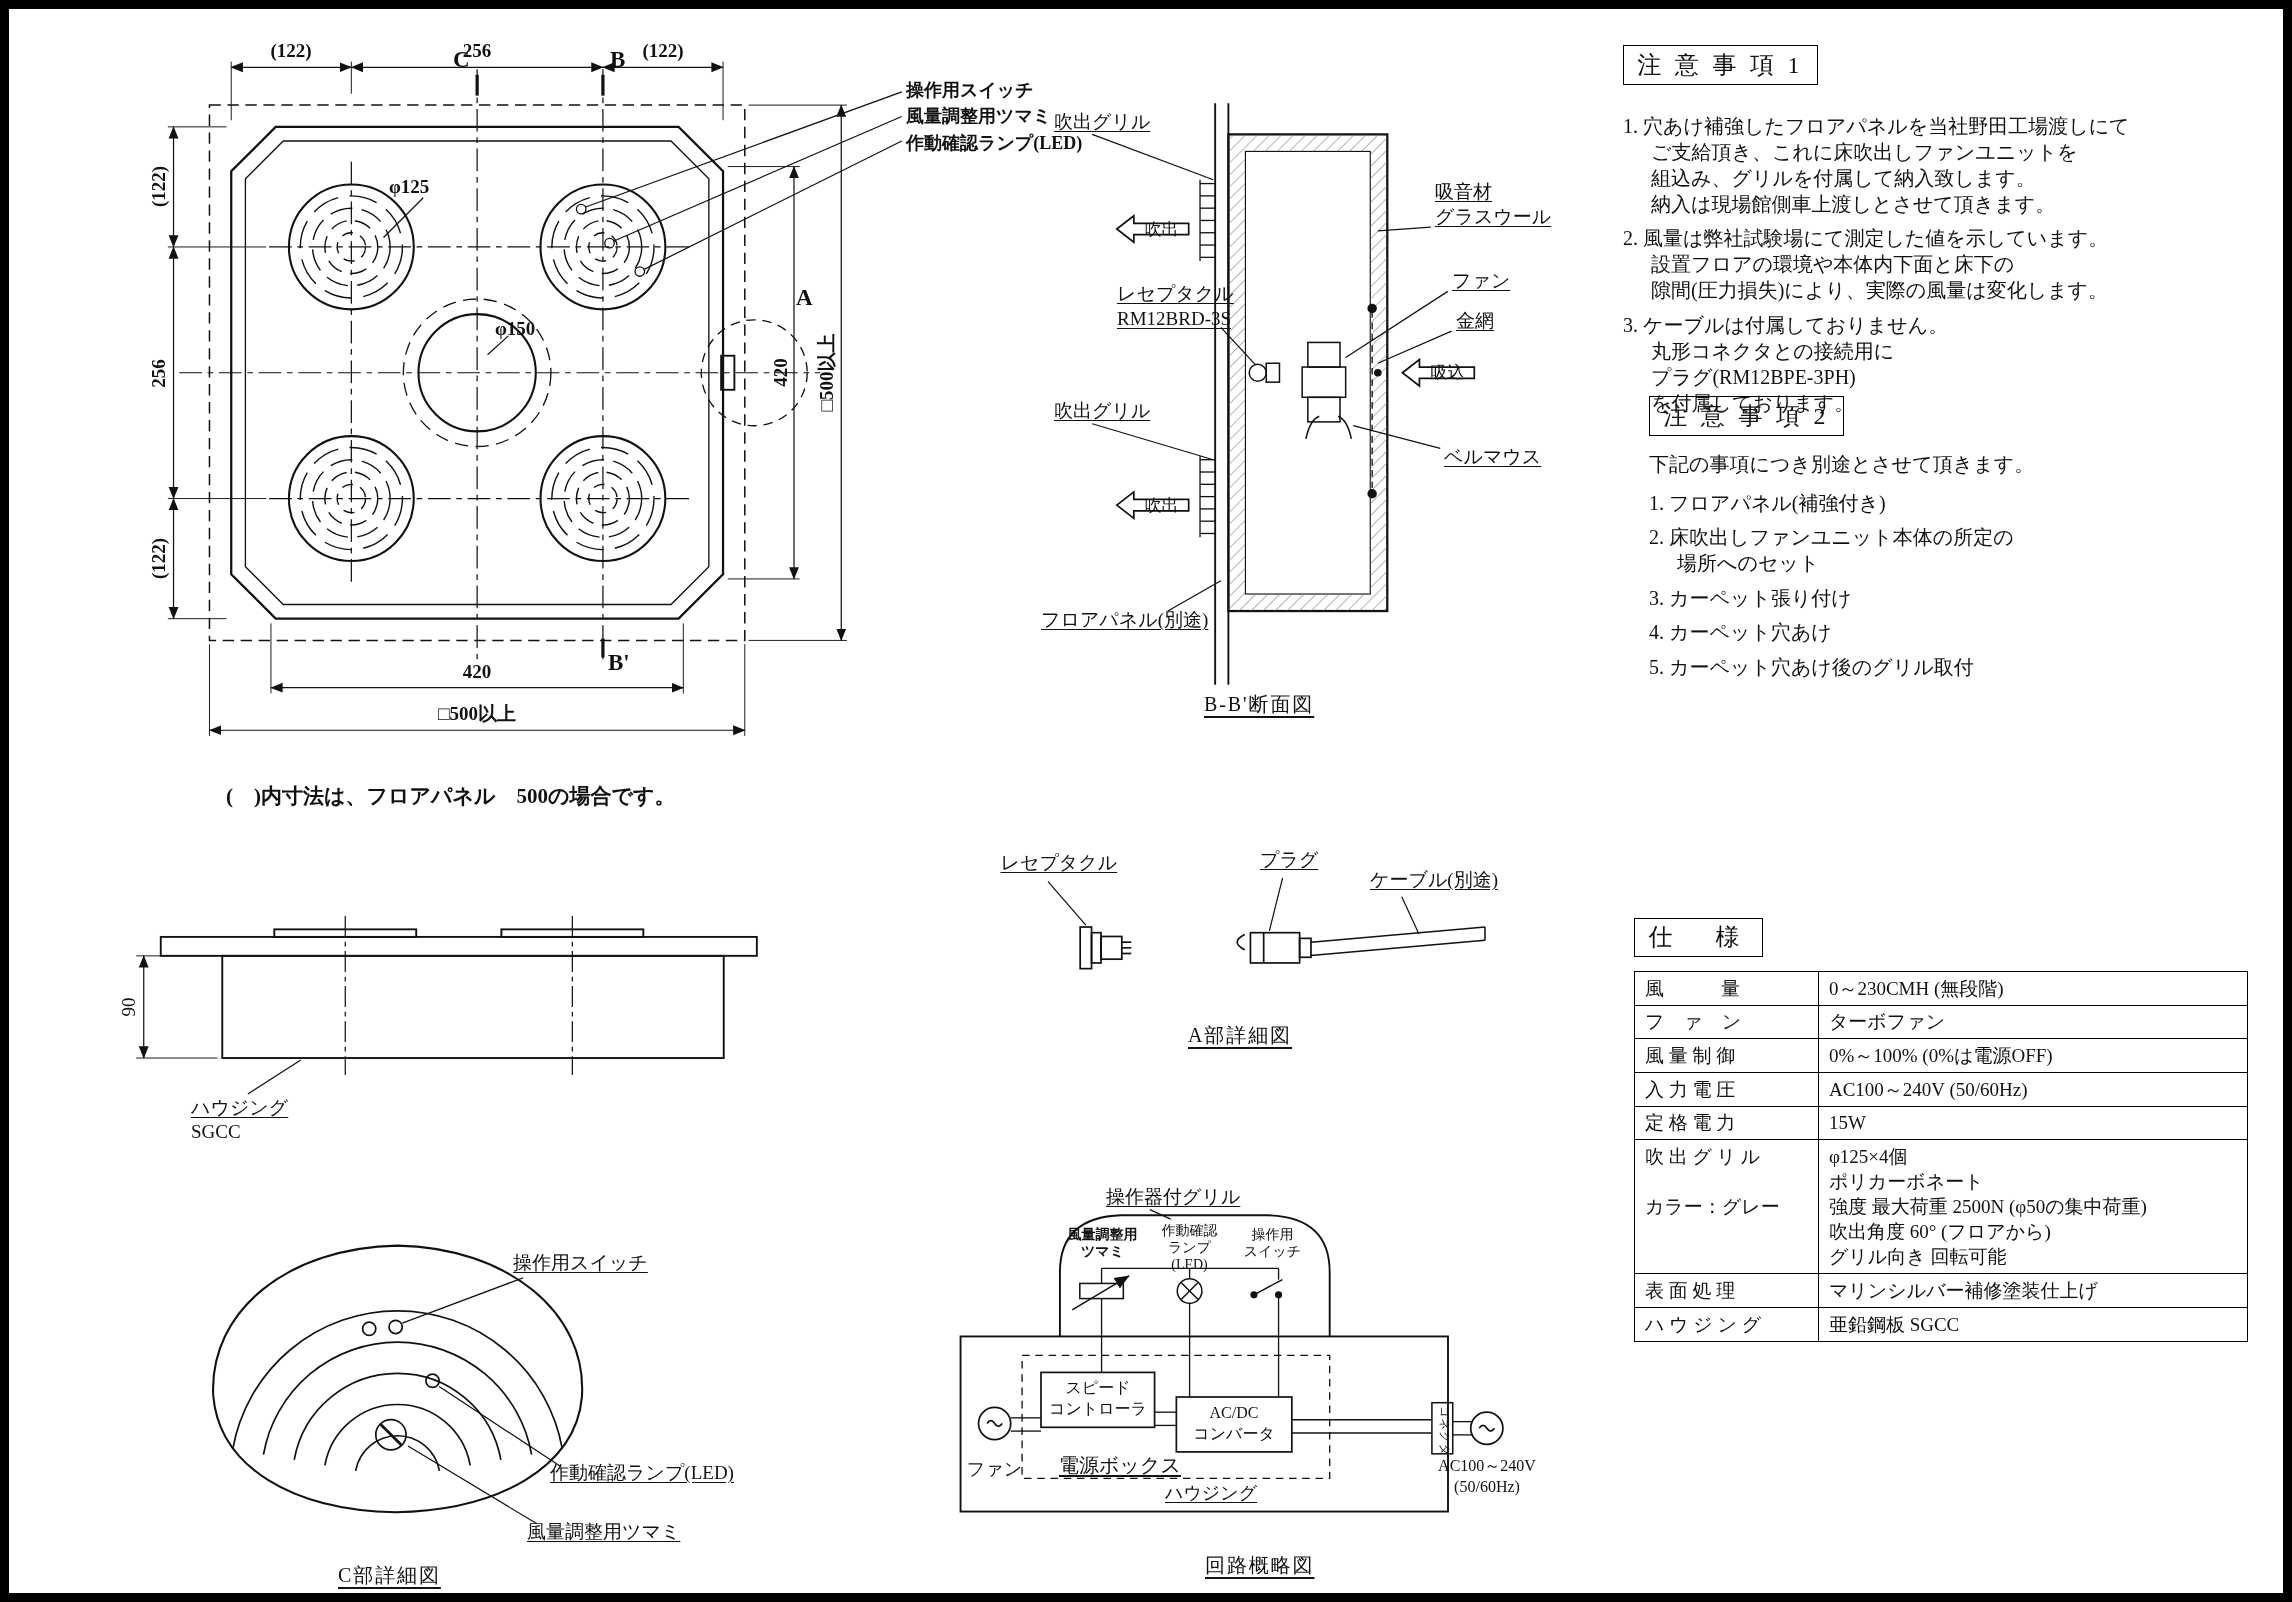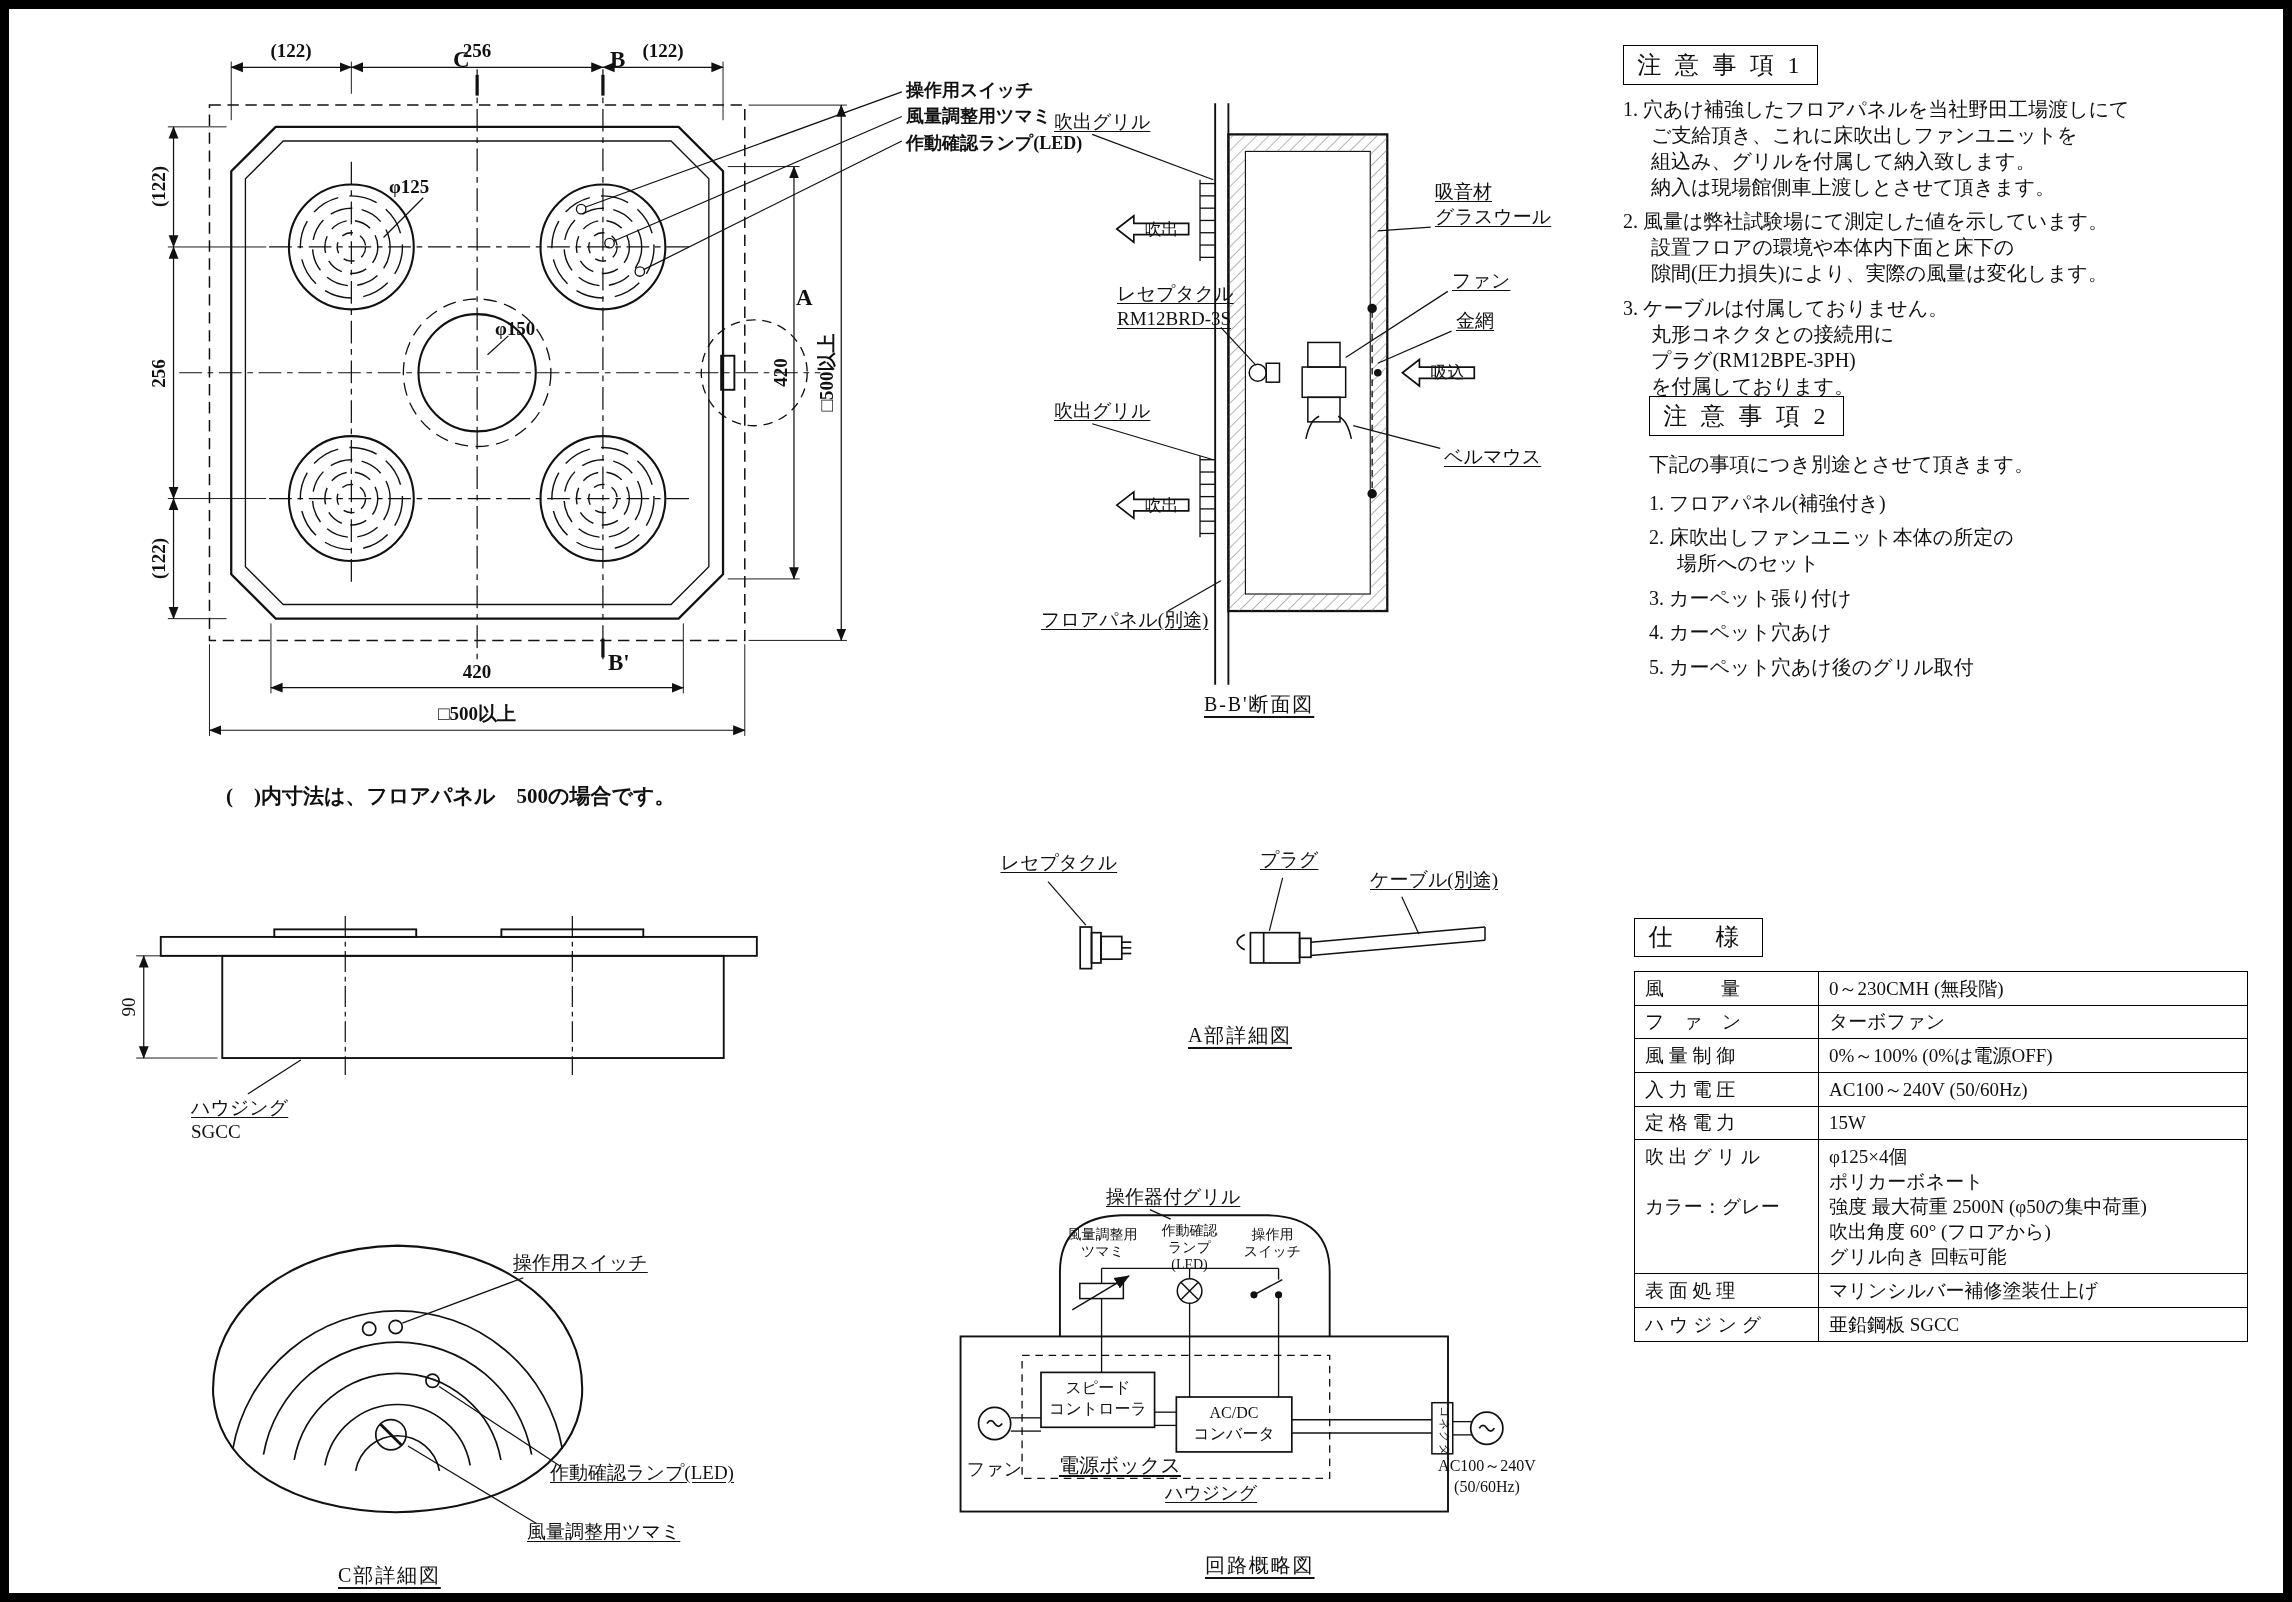--- a/index.html
+++ b/index.html
@@ -242,21 +242,21 @@
 RM12BRD-3S</div>
     <div class="lbl ul" style="left:15px;top:519px;">フロアパネル(別途)</div>
     <div class="lbl c" style="left:110px;top:130px;width:51px;font-size:17px;">吹出</div>
     <div class="lbl c" style="left:110px;top:406px;width:51px;font-size:17px;">吹出</div>
     <div class="lbl c" style="left:396px;top:273px;width:51px;font-size:17px;">吸込</div>
     <div class="lbl fig-title" style="left:178px;top:602px;">B-B'断面図</div>
   </div>
 
   <div class="sec" style="left:1614px;top:36px;width:625px;">
     <div class="notebox">注 意 事 項 1</div>
-    <div style="margin-top:11px;">
+    <div style="margin-top:28px;">
       <div class="note-item">1. 穴あけ補強したフロアパネルを当社野田工場渡しにて
 ご支給頂き、これに床吹出しファンユニットを
 組込み、グリルを付属して納入致します。
 納入は現場館側車上渡しとさせて頂きます。</div>
       <div class="note-item">2. 風量は弊社試験場にて測定した値を示しています。
 設置フロアの環境や本体内下面と床下の
 隙間(圧力損失)により、実際の風量は変化します。</div>
       <div class="note-item">3. ケーブルは付属しておりません。
 丸形コネクタとの接続用に
 プラグ(RM12BPE-3PH)
@@ -464,21 +464,21 @@
         <line x1="380" y1="248" x2="528" y2="248"></line>
         <line x1="380" y1="262" x2="528" y2="262"></line>
         <line x1="550" y1="250" x2="571" y2="250"></line>
         <line x1="550" y1="264" x2="571" y2="264"></line>
       </g>
       <g stroke="#111" stroke-width="1.3">
         <line x1="230" y1="26" x2="252" y2="36"></line>
       </g>
     </svg>
     <div class="lbl ul" style="left:174px;top:0px;">操作器付グリル</div>
-    <div class="lbl sm c" style="left:131px;top:42px;width:79px;">風量調整用
+    <div class="lbl sm c" style="left:131px;top:42px;width:79px;font-weight:bold;">風量調整用
 ツマミ</div>
     <div class="lbl sm c" style="left:218px;top:38px;width:79px;">作動確認
 ランプ(LED)</div>
     <div class="lbl sm c" style="left:301px;top:42px;width:79px;">操作用
 スイッチ</div>
     <div class="lbl md c" style="left:111px;top:193px;width:110px;">スピード
 コントローラ</div>
     <div class="lbl md c" style="left:246px;top:218px;width:112px;">AC/DC
 コンバータ</div>
     <div class="lbl ul" style="left:127px;top:267px;font-size:20px;">電源ボックス</div>

